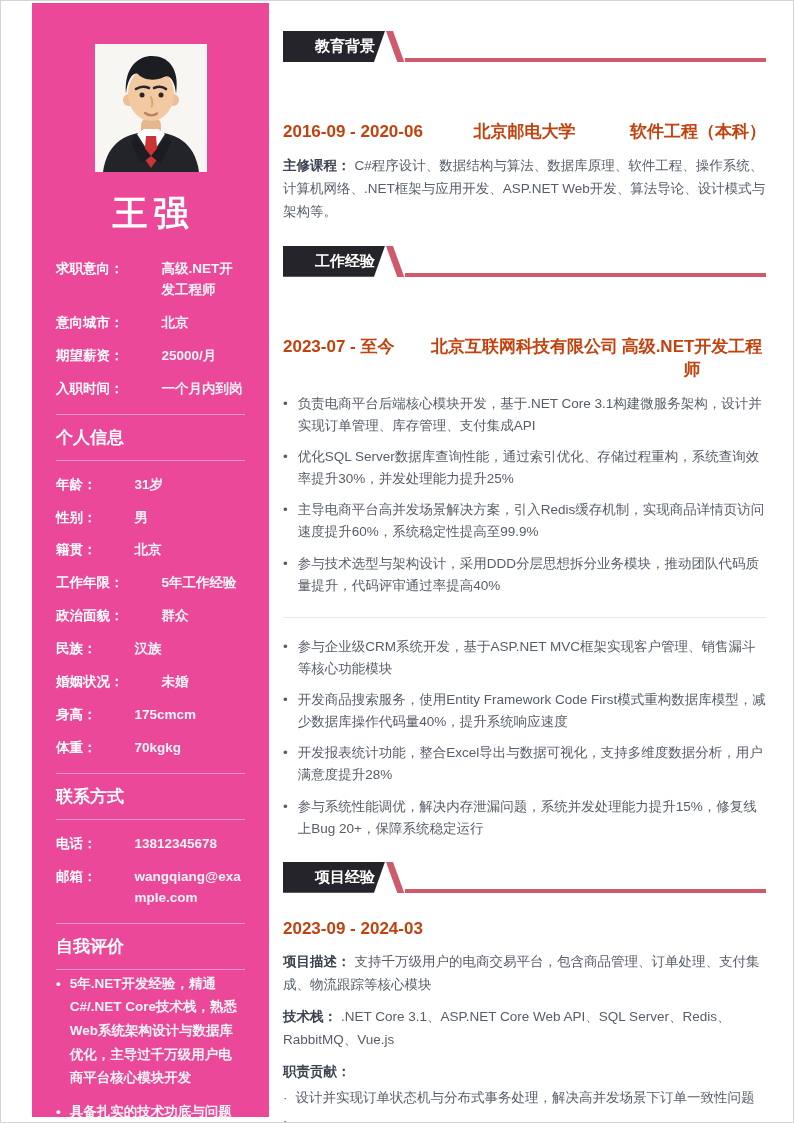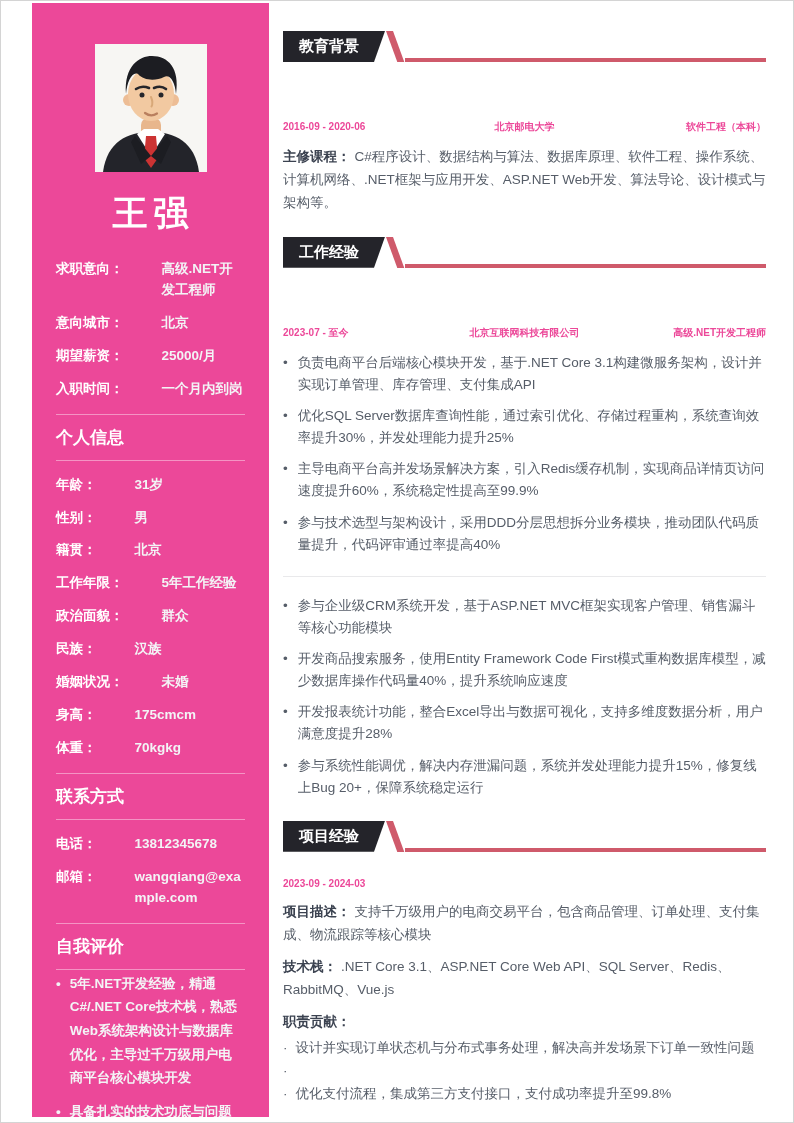--- a/index.html
+++ b/index.html
@@ -30,31 +30,31 @@
   .sb-bullets li { display:flex; gap:9px; font-size:13.5px; font-weight:600; line-height:1.75; margin-bottom:10px; color:#f3f4f6; }
   .sb-bullets .dot { flex-shrink:0; }
 
   
   .main { position:absolute; left:282px; top:30px; width:483px; color:#565d68; }
 
   .ribbon { position:relative; height:31px; margin-bottom:26px; }
   .ribbon-tag {
     position:absolute; left:0; top:0; height:31px; width:102px;
     background:#24242a; color:#fff; font-size:15px; font-weight:700;
-    display:flex; align-items:center; padding-left:16px;
+    display:flex; align-items:center; padding-left:32px;
     clip-path:polygon(0 0, 100% 0, calc(100% - 11px) 100%, 0 100%);
   }
   .ribbon-stripe {
     position:absolute; left:103px; top:0; height:31px; width:7px;
     background:#cf5a6b; transform:skewX(20deg); transform-origin:top left;
   }
   .ribbon-line { position:absolute; left:122px; right:0; bottom:0; height:4px; background:#cf5a6b; }
 
   .row3 { display:grid; grid-template-columns:1fr auto 1fr; align-items:baseline;
-          font-size:10px; font-weight:700; color:#ec4899; margin-bottom:12px; }
+          font-size:17px; font-weight:700; color:#c2410c; margin-bottom:12px; }
   .row3 .r-right { justify-self:end;text-align:center; }
   .row3 .r-center { justify-self:center;margin-top:32px; }
 
   .info-line { font-size:13.5px; line-height:1.7; margin:0 0 9px; }
   .info-line .lbl { font-weight:700; color:#3b4250; padding-right:4px; }
 
   .xp-bullets { list-style:none; margin:2px 0 0; padding:0; }
   .xp-bullets li { display:flex; gap:10px; font-size:13.5px; line-height:1.64; margin-bottom:9px; }
   .xp-bullets .dot { flex-shrink:0; color:#565d68; }
 

